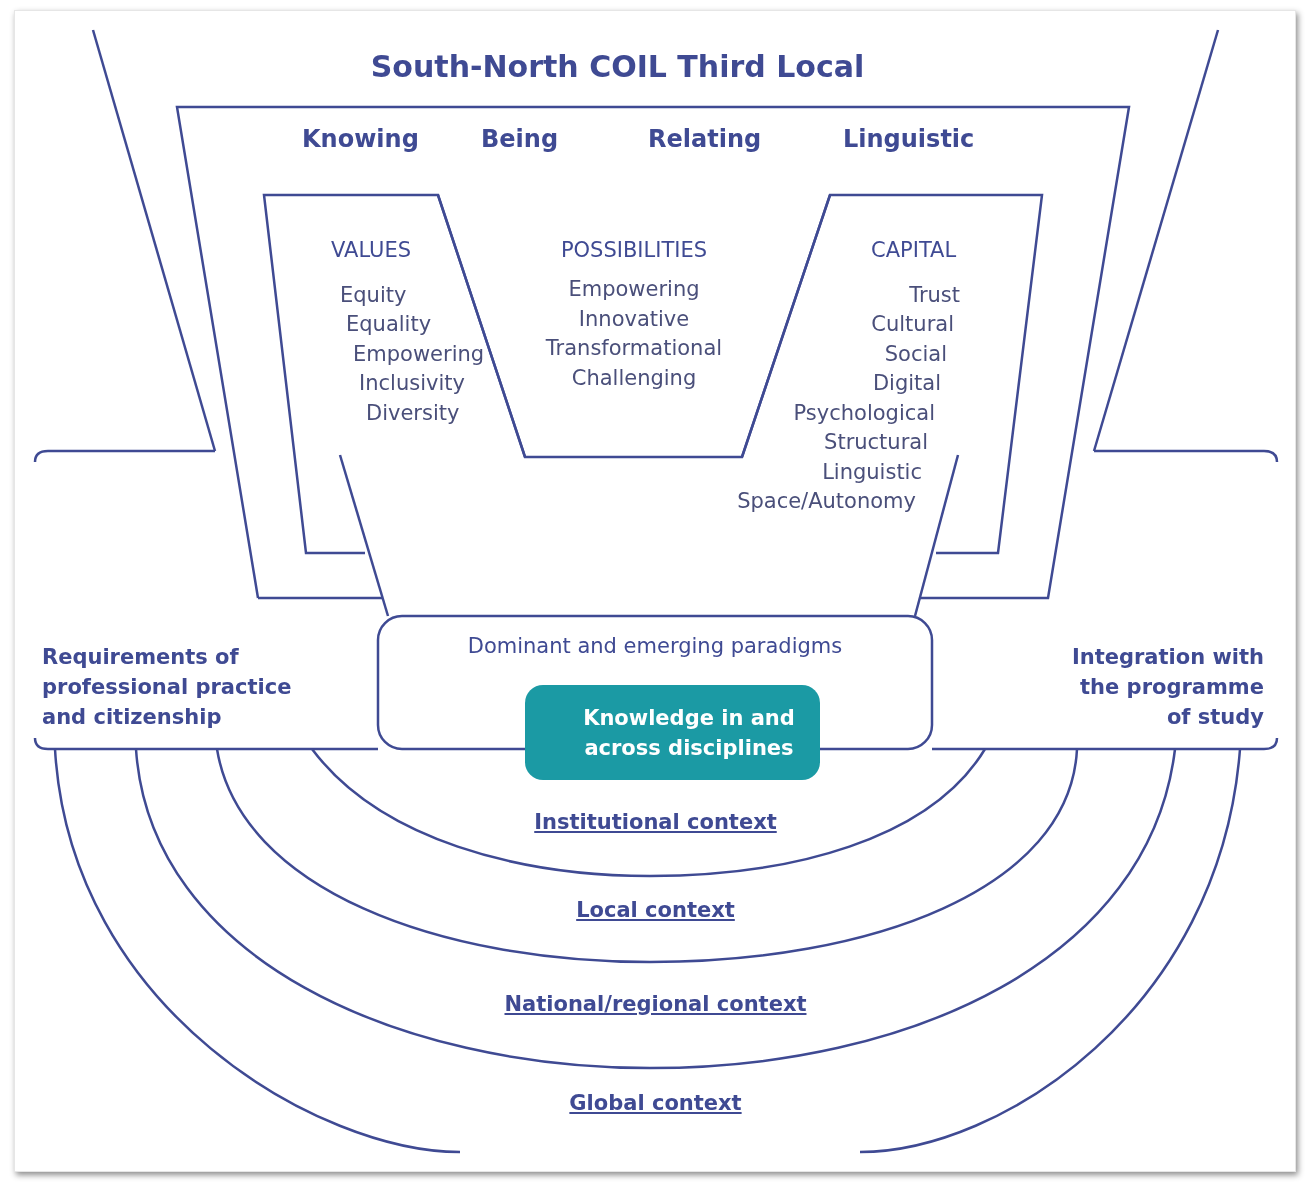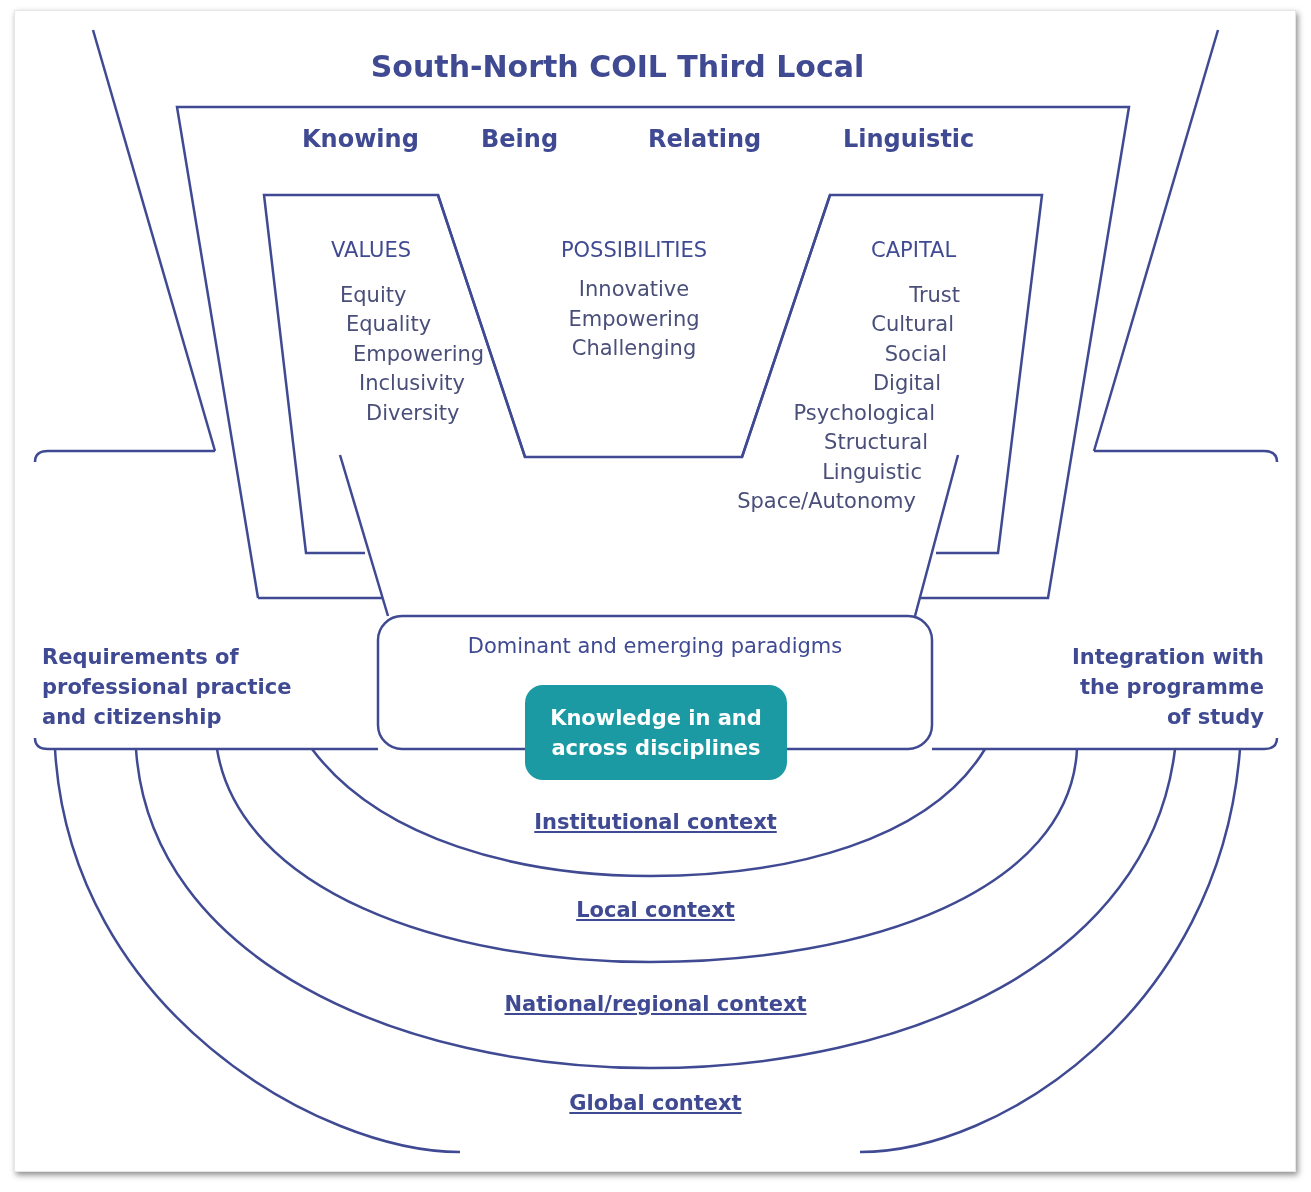--- a/index.html
+++ b/index.html
@@ -15,21 +15,21 @@
   .title { font-size: 30px; font-weight: bold; left: 0; width: 1235px; top: 52px; text-align: center; }
   .dim { font-size: 24px; font-weight: bold; top: 127px; }
   .head { font-size: 21px; font-weight: normal; }
   .item { font-size: 21px; color: #4a4f7a; line-height: 29.5px; }
   .side { font-size: 21px; font-weight: bold; line-height: 30px; }
   .ctx { font-size: 21px; font-weight: bold; left: 0; width: 1311px; text-align: center; text-decoration: underline; }
   .knowledge-box {
     position: absolute; left: 525px; top: 685px; width: 262px; height: 95px;
     background: #1b9aa4; border-radius: 18px;
     color: #ffffff; font-size: 21px; font-weight: bold; text-align: center;
-    display: flex; flex-direction: column; justify-content: center; line-height: 30px;
+    display: flex; flex-direction: column; justify-content: center; line-height: 30px; padding-left: 33px;
   }
 </style>
 </head>
 <body>
 
 <div class="frame"></div>
 
 <svg class="diagram" width="1311" height="1192" viewBox="0 0 1311 1192" fill="none" stroke="#3f4a93" stroke-width="2.5" stroke-linejoin="miter">
 
   <line x1="93" y1="30" x2="215" y2="451"></line>
@@ -65,22 +65,23 @@
 
 <div class="lbl head" style="left:331px; top:240px">VALUES</div>
 <div class="lbl item" style="left:340px; top:281px">Equity</div>
 <div class="lbl item" style="left:346px; top:310px">Equality</div>
 <div class="lbl item" style="left:353px; top:340px">Empowering</div>
 <div class="lbl item" style="left:359px; top:369px">Inclusivity</div>
 <div class="lbl item" style="left:366px; top:399px">Diversity</div>
 
 <div class="lbl head" style="left:534px; width:200px; text-align:center; top:240px">POSSIBILITIES</div>
 <div style="position:absolute; left:520px; width:228px; top:275px; text-align:center;">
+  <div class="item" style="color:#4a4f7a">Empowering</div>
   <div class="item" style="color:#4a4f7a">Innovative</div>
-  <div class="item" style="color:#4a4f7a">Empowering</div>
+  <div class="item" style="color:#4a4f7a">Transformational</div>
   <div class="item" style="color:#4a4f7a">Challenging</div>
 </div>
 
 <div class="lbl head" style="left:871px; top:240px">CAPITAL</div>
 <div class="lbl item" style="right:351px; top:281px">Trust</div>
 <div class="lbl item" style="right:357px; top:310px">Cultural</div>
 <div class="lbl item" style="right:364px; top:340px">Social</div>
 <div class="lbl item" style="right:370px; top:369px">Digital</div>
 <div class="lbl item" style="right:376px; top:399px">Psychological</div>
 <div class="lbl item" style="right:383px; top:428px">Structural</div>

